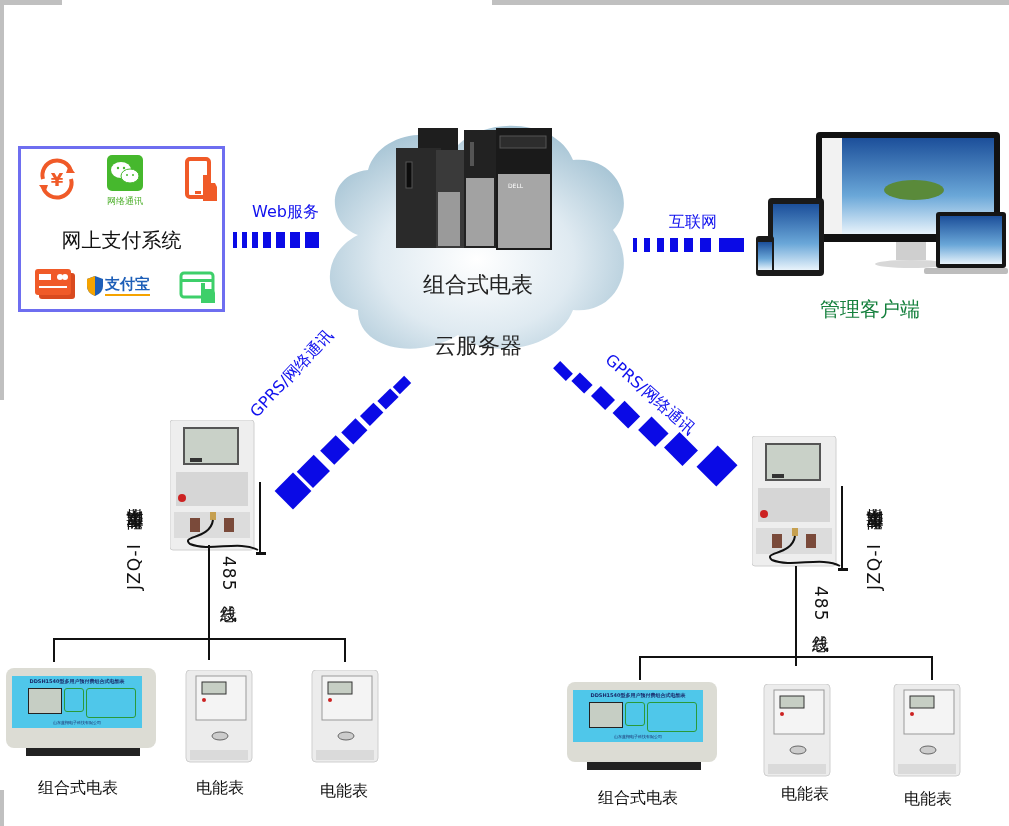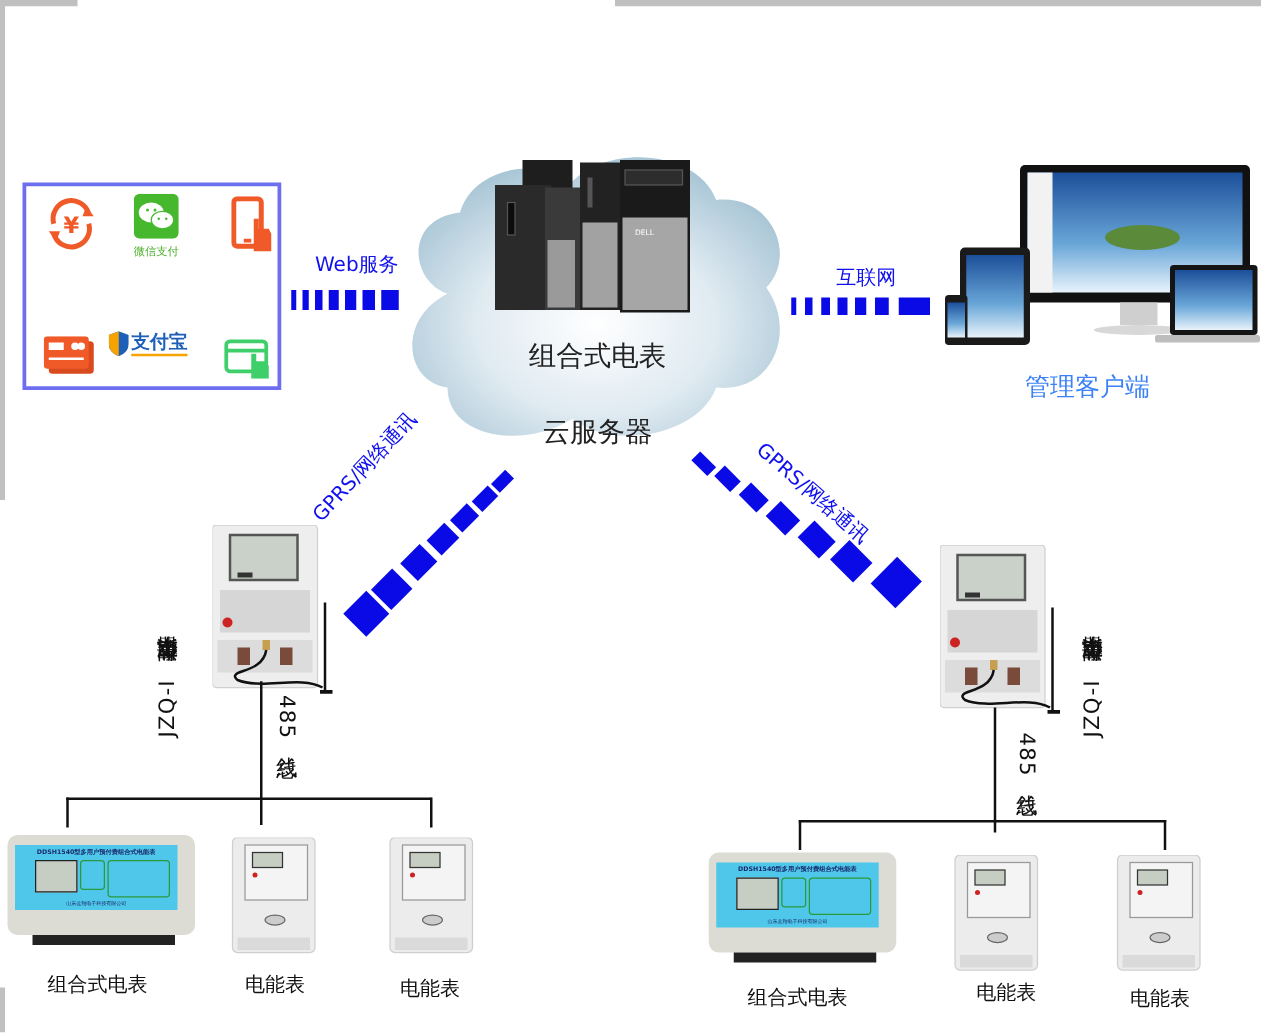--- a/index.html
+++ b/index.html
@@ -17,21 +17,21 @@
   .ico { position:absolute; }
   .wechat-label { font-size:9px; color:#4caf2a; text-align:center; width:40px; }
 
   
   .cloud-svg { left:318px; top:115px; }
   .cloud-text { font-size:22px; color:#222; text-align:center; width:260px; left:348px; }
 
   .label-blue { color:#1010ee; font-size:16px; }
   .dash { position:absolute; background:#0a0ae6; }
 
-  .mgmt-label { left:820px; top:296px; font-size:20px; color:#3b82f6; }
+  .mgmt-label { left:820px; top:296px; font-size:20px; color:#15803d; }
 
   .vtext { writing-mode:vertical-rl; font-size:17px; color:#111; letter-spacing:1px; }
 
   .line { position:absolute; background:#111; }
   .meter-label { font-size:16px; color:#111; }
 </style>
 </head>
 <body>
 
 <div class="abs topbar-l"></div>
@@ -52,39 +52,40 @@
   <div class="ico" style="left:84px;top:6px;width:40px">
     <svg width="36" height="36" viewBox="0 0 36 36" style="margin-left:2px">
       <rect x="0" y="0" width="36" height="36" rx="5" fill="#46b82d"></rect>
       <ellipse cx="14" cy="15" rx="10" ry="8" fill="#fff"></ellipse>
       <ellipse cx="23" cy="21" rx="9" ry="7" fill="#fff" stroke="#46b82d" stroke-width="1"></ellipse>
       <circle cx="11" cy="13" r="1.2" fill="#46b82d"></circle>
         <circle cx="17" cy="13" r="1.2" fill="#46b82d"></circle>
       <circle cx="20" cy="20" r="1" fill="#46b82d"></circle>
         <circle cx="26" cy="20" r="1" fill="#46b82d"></circle>
     </svg>
-    <div class="wechat-label">微信支付</div>
+    <div class="wechat-label">网络通讯</div>
   </div>
 
   <svg class="ico" style="left:164px;top:8px" width="36" height="46" viewBox="0 0 36 46">
     <rect x="2" y="2" width="22" height="38" rx="3" fill="none" stroke="#f05a28" stroke-width="4"></rect>
     <rect x="10" y="34" width="6" height="3" fill="#f05a28"></rect>
     <path d="M18 18 L22 18 L22 26 L30 26 L32 30 L32 44 L18 44 Z" fill="#f05a28"></path>
   </svg>
+  <div class="abs pay-title">网上支付系统</div>
 
   <svg class="ico" style="left:14px;top:120px" width="42" height="34" viewBox="0 0 42 34">
     <rect x="4" y="4" width="36" height="26" rx="3" fill="#d94a1f"></rect>
     <rect x="0" y="0" width="36" height="26" rx="3" fill="#f05a28"></rect>
     <rect x="4" y="5" width="12" height="6" fill="#fff"></rect>
     <circle cx="25" cy="8" r="3" fill="#fff"></circle>
       <circle cx="30" cy="8" r="3" fill="#fff"></circle>
     <rect x="4" y="17" width="28" height="2" fill="#fff"></rect>
   </svg>
 
-  <div class="ico" style="left:66px;top:115px;display:flex;align-items:center">
+  <div class="ico" style="left:66px;top:126px;display:flex;align-items:center">
     <svg width="16" height="20" viewBox="0 0 16 20">
       <path d="M8 0 L16 3 L16 10 Q16 17 8 20 Q0 17 0 10 L0 3 Z" fill="#1e5fb8"></path>
       <path d="M8 0 L8 20 Q0 17 0 10 L0 3 Z" fill="#f5a300"></path>
     </svg>
     <span style="font-size:15px;color:#1e5fb8;font-weight:bold;margin-left:2px;border-bottom:2px solid #f5a300">支付宝</span>
   </div>
 
   <svg class="ico" style="left:158px;top:122px" width="40" height="32" viewBox="0 0 40 32">
     <rect x="2" y="2" width="32" height="24" rx="3" fill="none" stroke="#3ecf6a" stroke-width="3"></rect>
     <rect x="2" y="8" width="32" height="3" fill="#3ecf6a"></rect>

